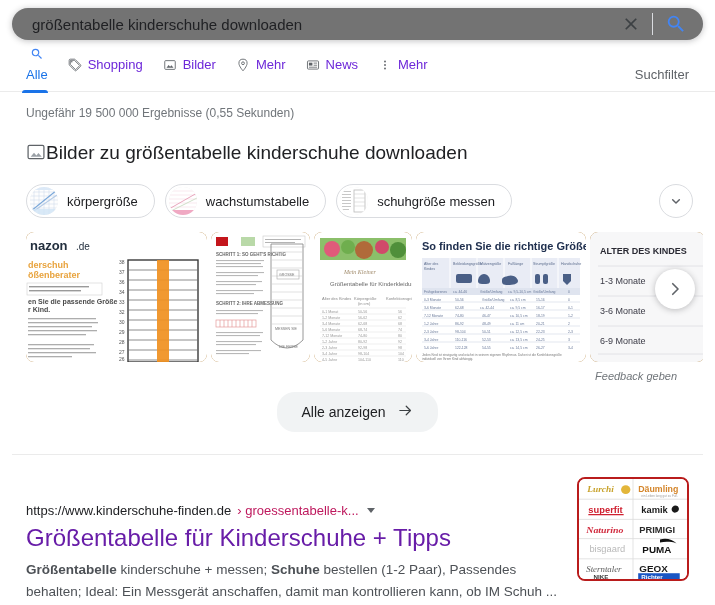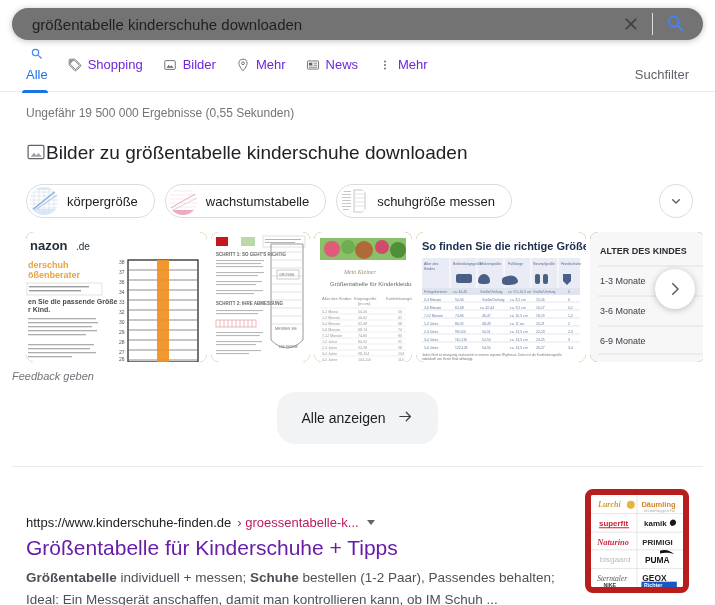--- a/index.html
+++ b/index.html
@@ -168,34 +168,34 @@
     width: 40px; height: 40px;
     border-radius: 50%;
     background: #fff;
     box-shadow: 0 1px 6px rgba(32,33,36,.28);
     display: flex; align-items: center; justify-content: center;
     cursor: pointer;
     z-index: 5;
   }
 
   .feedback {
-    text-align: left;
+    text-align: right;
     font-size: 11px;
     color: #70757a;
     font-style: italic;
     margin: 8px 26px 0 0;
   }
 
   .showall-row {
     display: flex; justify-content: center;
     margin-top: 10px;
   }
   .showall-btn {
     display: flex; align-items: center; gap: 11px;
-    height: 52px;
+    height: 40px;
     padding: 0 24px;
     border-radius: 18px;
     background: #f1f3f4;
     font-size: 14px;
     color: #202124;
     cursor: pointer;
   }
 
   .divider-line {
     height: 1px; background: #ebebeb;
@@ -217,40 +217,40 @@
   .result-url { color: #202124; }
   .caret-down {
     width: 0; height: 0;
     border-left: 4px solid transparent;
     border-right: 4px solid transparent;
     border-top: 5px solid #5f6368;
     margin-left: 2px;
     cursor: pointer;
   }
   .result-title {
-    font-size: 21px;
+    font-size: 24px;
     color: #681da8;
     margin-top: 4px;
     line-height: 1.3;
     cursor: pointer;
   }
   .result-snippet {
     font-size: 13.5px;
     color: #4d5156;
     line-height: 1.58;
     margin-top: 6px;
   }
   .result-snippet b { color: #4d5156; font-weight: bold; }
   .result-thumb {
-    width: 104px; height: 104px;
+    width: 112px; height: 104px;
     border-radius: 8px;
     overflow: hidden;
     flex: 0 0 auto;
     background: #fff;
-    border: 6px solid #b91c1c;
+    border: 2px solid #b91c1c;
     cursor: pointer;
   }
 
   
   .art { width: 100%; height: 100%; display: block; }
 </style>
 </head>
 <body>
 
 <div class="searchbar-wrap">
@@ -700,21 +700,21 @@
   <div class="divider-line"></div>
 
   <div class="result">
     <div class="result-main">
       <div class="result-url-row">
         <span class="result-url">https://www.kinderschuhe-finden.de</span>
         <span class="crumb" style="color:#be185d">› groessentabelle-k...</span>
         <span class="caret-down"></span>
       </div>
       <div class="result-title">Größentabelle für Kinderschuhe + Tipps</div>
-      <div class="result-snippet"><b>Größentabelle</b><span> individuell + messen; </span><b>Schuhe</b><span> bestellen (1-2 Paar), Passendes behalten; Ideal: Ein Messgerät anschaffen, damit man kontrollieren kann, ob IM Schuh ...</span></div>
+      <div class="result-snippet"><b>Größentabelle</b><span> kinderschuhe + messen; </span><b>Schuhe</b><span> bestellen (1-2 Paar), Passendes behalten; Ideal: Ein Messgerät anschaffen, damit man kontrollieren kann, ob IM Schuh ...</span></div>
     </div>
     <div class="result-thumb">
       <svg class="art" viewBox="0 0 104 104" preserveAspectRatio="none">
         <rect width="104" height="104" fill="#ffffff"></rect>
         <g stroke="#dcdcdc" stroke-width="0.8">
           <path d="M52 0v104M0 21h104M0 42h104M0 62h104M0 83h104"></path>
         </g>
         <text x="8" y="14" font-family="Liberation Serif, serif" font-size="9" font-style="italic" font-weight="bold" fill="#c8a22a">Lurchi</text>
         <circle cx="45" cy="11" r="4.5" fill="#e3b63a"></circle>
         <text x="57" y="14" font-family="Liberation Sans, sans-serif" font-size="8.5" font-weight="bold" fill="#d4852a">Däumling</text>

